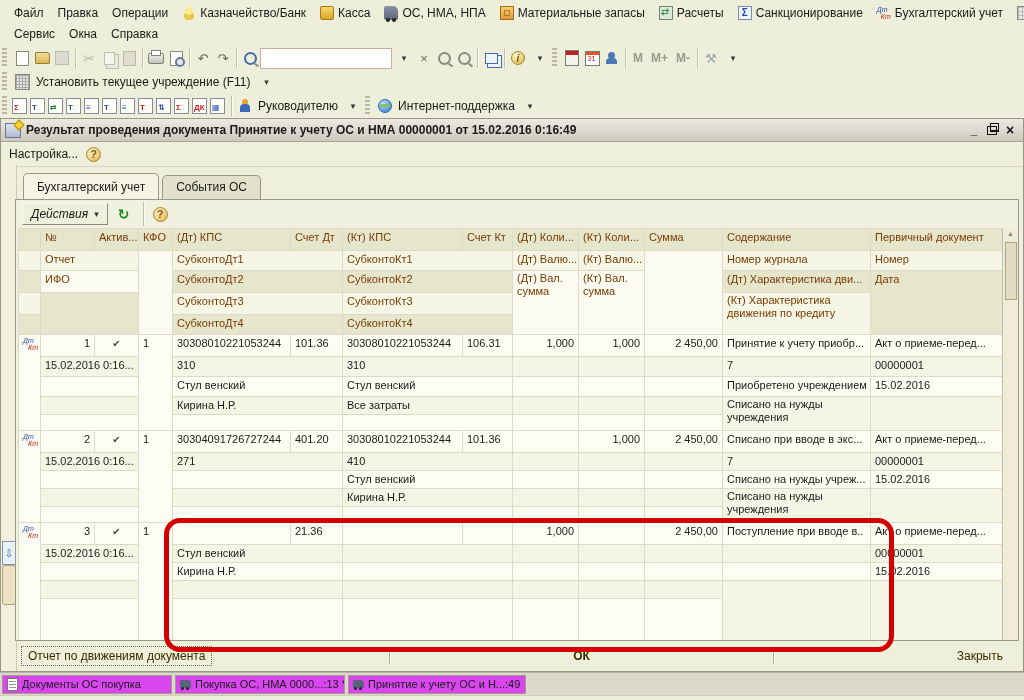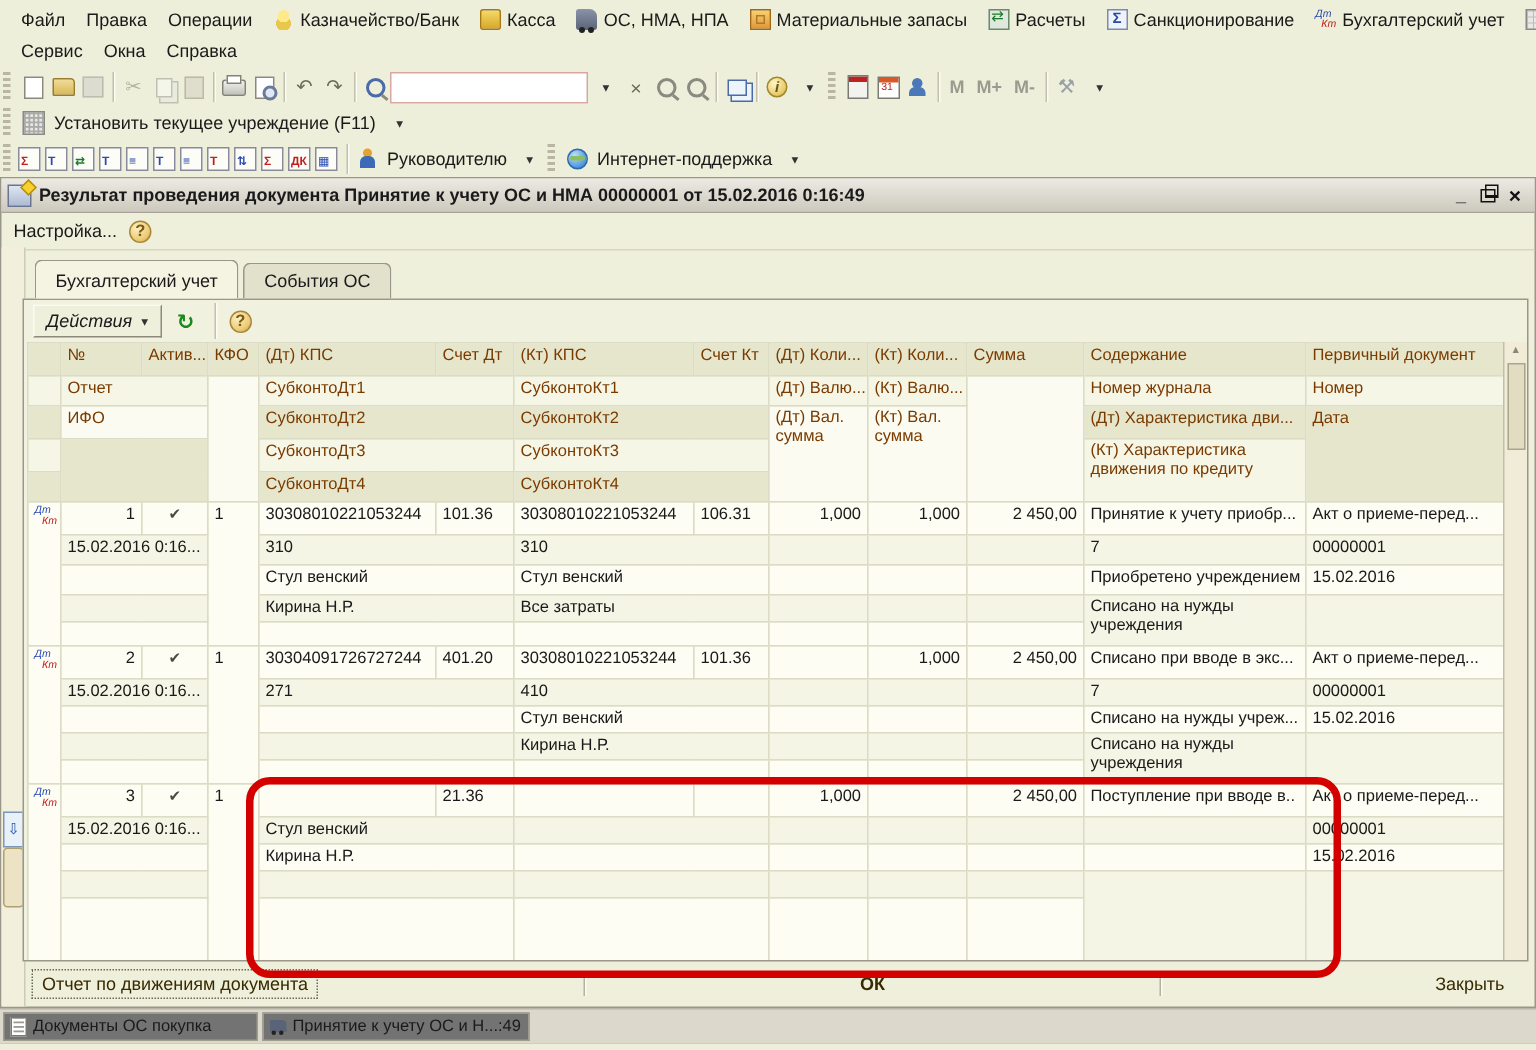--- a/index.html
+++ b/index.html
@@ -114,21 +114,21 @@
   .redbox{position:absolute;left:164px;top:518px;width:720px;height:124px;border:5px solid #D40000;border-radius:16px;z-index:40;pointer-events:none;}
 
   .mdifooter{position:absolute;left:0;right:0;bottom:0;height:30px;display:flex;align-items:center;justify-content:space-between;gap:8px;padding-right:14px;color:#3a2a00;margin-left:20px;}
   .fbtn{padding:2px 6px;white-space:nowrap;}
   .fbtn.dotted{border:1px dotted #6a6a5a;}
   .fsep{width:1px;height:16px;background:#b5b2a0;box-shadow:1px 0 0 #fbfbf2;}
   .okbold{font-weight:bold;}
 
   
   .taskbar{position:absolute;left:0;top:672px;width:1024px;height:23px;background:#DCD9CC;border-top:1px solid #b8b5a6;display:flex;align-items:center;gap:3px;padding:0 2px;box-sizing:border-box;}
-  .task{display:flex;align-items:center;gap:4px;width:170px;height:19px;padding:0 4px;background:#737373;border:1px solid #a09d8e;white-space:nowrap;overflow:hidden;font-size:11px;box-sizing:border-box;}
+  .task{display:flex;align-items:center;gap:4px;width:170px;height:19px;padding:0 4px;background:#d946ef;border:1px solid #a09d8e;white-space:nowrap;overflow:hidden;font-size:11px;box-sizing:border-box;}
   .task.active{background:#BCD1E8;border-color:#44699c;}
   .t-doc{width:9px;height:11px;background:#fff;border:1px solid #7a7a6e;flex:0 0 auto;background-image:linear-gradient(#9a9a90 1px,rgba(0,0,0,0) 1px);background-size:7px 3px;background-position:1px 2px;background-repeat:repeat-y;}
   .t-truck{width:11px;height:8px;background:#5a6478;border-radius:1px 3px 1px 1px;position:relative;flex:0 0 auto;}
   .t-truck::after{content:'';position:absolute;left:1px;bottom:-2px;width:3px;height:3px;background:#222;border-radius:50%;box-shadow:5px 0 0 #222;}
   .t-form{width:11px;height:11px;background:linear-gradient(#dfe6f2,#aebad2);border:1px solid #6a7690;position:relative;flex:0 0 auto;}
   .t-form::after{content:'';position:absolute;right:-2px;top:-2px;width:5px;height:5px;background:#f8d030;transform:rotate(45deg);}
   .statusstrip{position:absolute;left:0;top:695px;width:1024px;height:5px;background:#EDEFDA;border-top:1px solid #cfccba;}
 </style>
 </head>
 <body>
@@ -577,20 +577,24 @@
     </div>
   </div>
 
   <div class="redbox"></div>
 
   <div class="taskbar">
     <span class="task">
         <span class="t-doc"></span>
         <span>Документы ОС покупка</span>
       </span>
+    <span class="task">
+        <span class="t-truck"></span>
+        <span>Покупка ОС, НМА 0000...:13 *</span>
+      </span>
     <span class="task" style="width:178px">
         <span class="t-truck"></span>
         <span>Принятие к учету ОС и Н...:49</span>
       </span>
   </div>
 
   <div class="statusstrip"></div>
 </div>
 
 </body></html>

